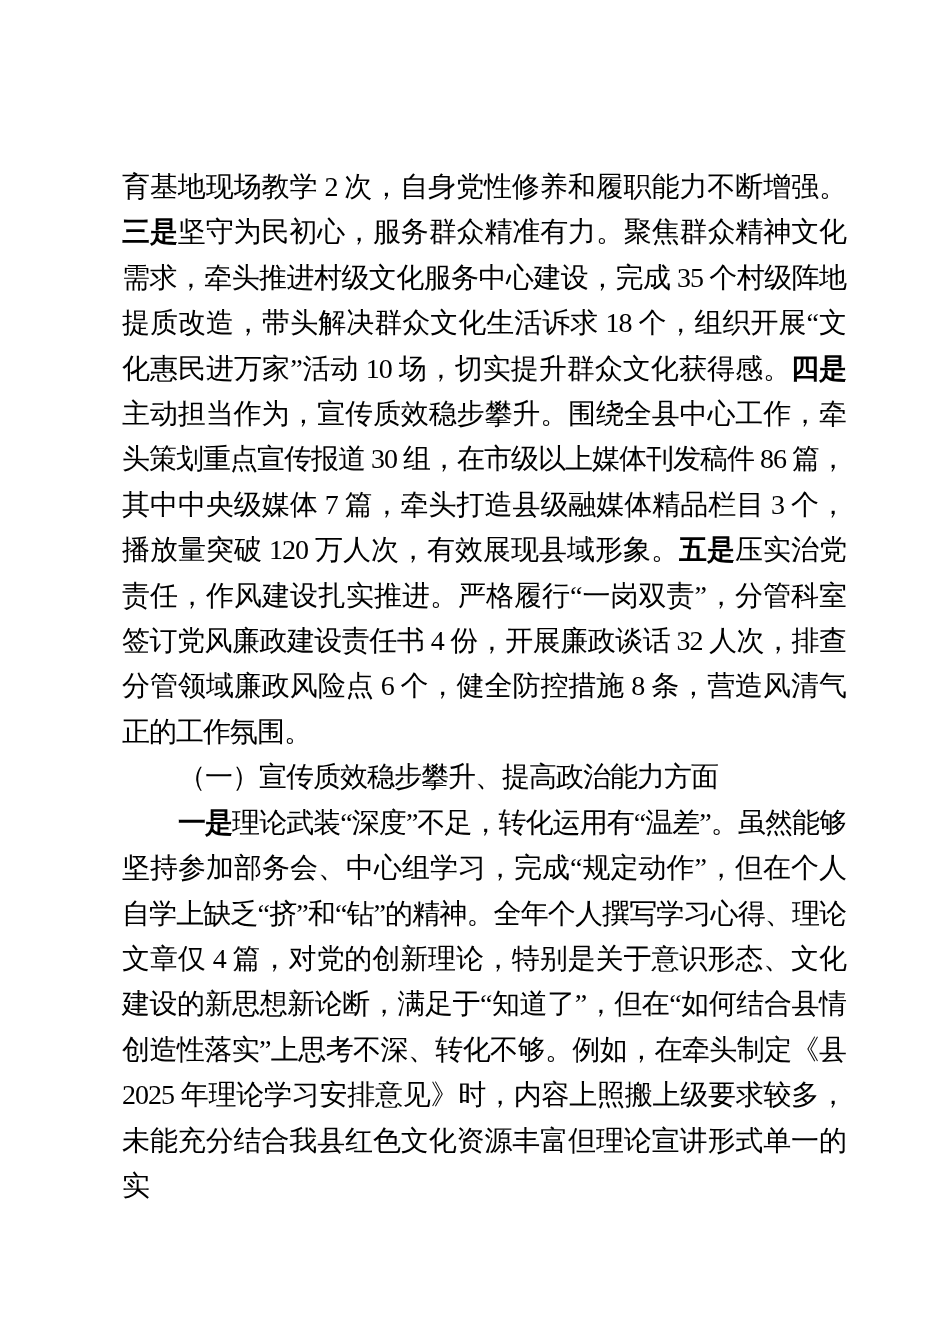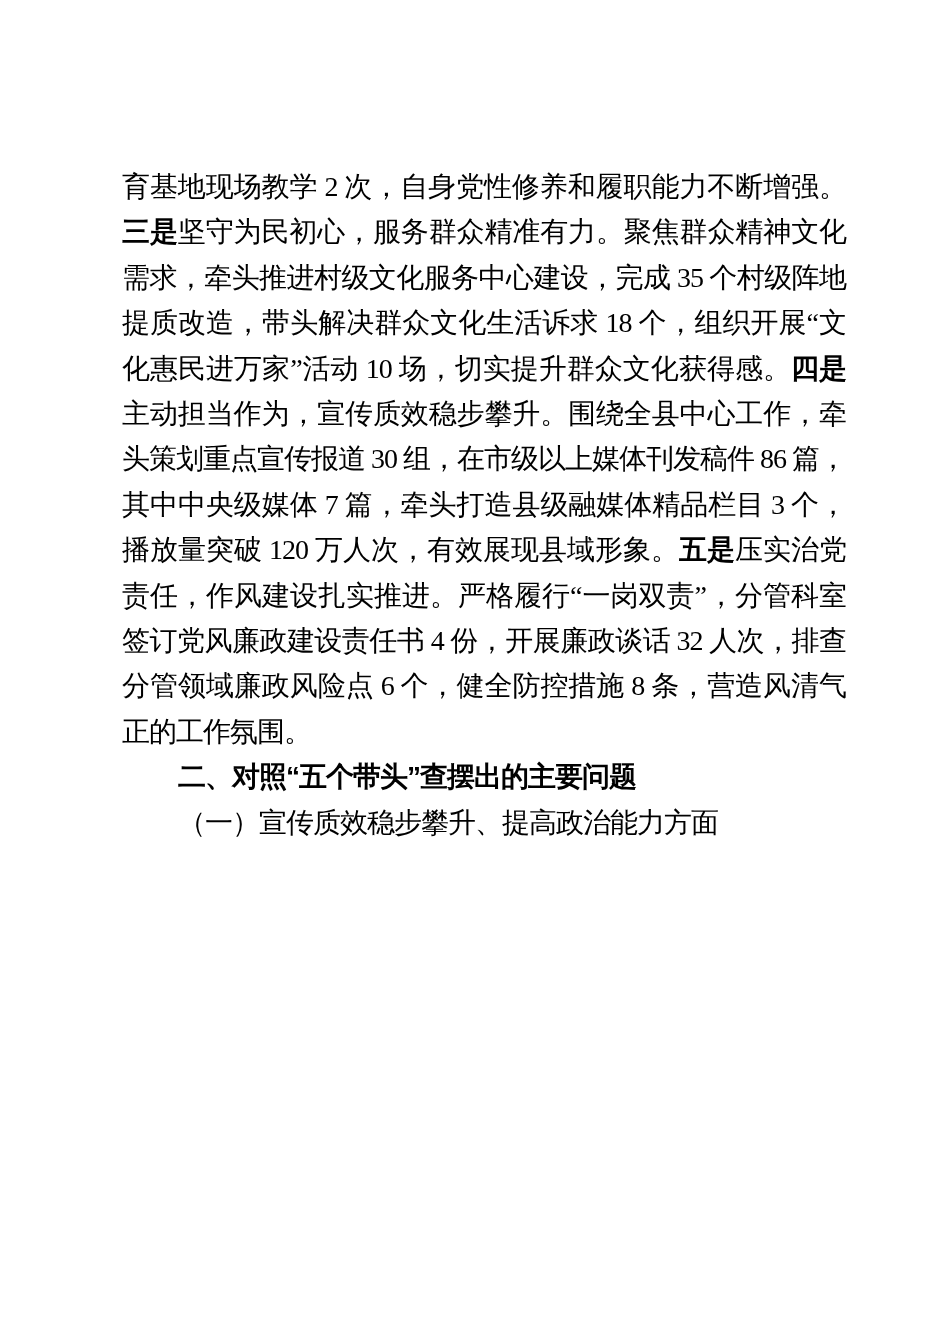--- a/index.html
+++ b/index.html
@@ -56,19 +56,19 @@
   }
 </style>
 </head>
 <body>
 
 <div class="page">
   <div class="text-flow">
 
     <p class="para no-indent"><span class="seg-regular">育基地现场教学 2 次，自身党性修养和履职能力不断增强。</span><span class="seg-bold-lead">三是</span><span class="seg-regular">坚守为民初心，服务群众精准有力。聚焦群众精神文化需求，牵头推进村级文化服务中心建设，完成 35 个村级阵地提质改造，带头解决群众文化生活诉求 18 个，组织开展“文化惠民进万家”活动 10 场，切实提升群众文化获得感。</span><span class="seg-bold-lead">四是</span><span class="seg-regular">主动担当作为，宣传质效稳步攀升。围绕全县中心工作，牵头策划重点宣传报道 30 组，在市级以上媒体刊发稿件 86 篇，其中中央级媒体 7 篇，牵头打造县级融媒体精品栏目 3 个，播放量突破 120 万人次，有效展现县域形象。</span><span class="seg-bold-lead">五是</span><span class="seg-regular">压实治党责任，作风建设扎实推进。严格履行“一岗双责”，分管科室签订党风廉政建设责任书 4 份，开展廉政谈话 32 人次，排查分管领域廉政风险点 6 个，健全防控措施 8 条，营造风清气正的工作氛围。</span></p>
 
-    <p class="heading indent-2"><span>二、对照“五个带头”查摆出的主要问题</span></p>
 
     <p class="subheading indent-2"><span>（一）宣传质效稳步攀升、提高政治能力方面</span></p>
 
+    <p class="para indent-2"><span class="seg-bold-lead">一是</span><span class="seg-regular">理论武装“深度”不足，转化运用有“温差”。虽然能够坚持参加部务会、中心组学习，完成“规定动作”，但在个人自学上缺乏“挤”和“钻”的精神。全年个人撰写学习心得、理论文章仅 4 篇，对党的创新理论，特别是关于意识形态、文化建设的新思想新论断，满足于“知道了”，但在“如何结合县情创造性落实”上思考不深、转化不够。例如，在牵头制定《县 2025 年理论学习安排意见》时，内容上照搬上级要求较多，未能充分结合我县红色文化资源丰富但理论宣讲形式单一的实</span></p>
 
   </div>
 </div>
 
 </body></html>

